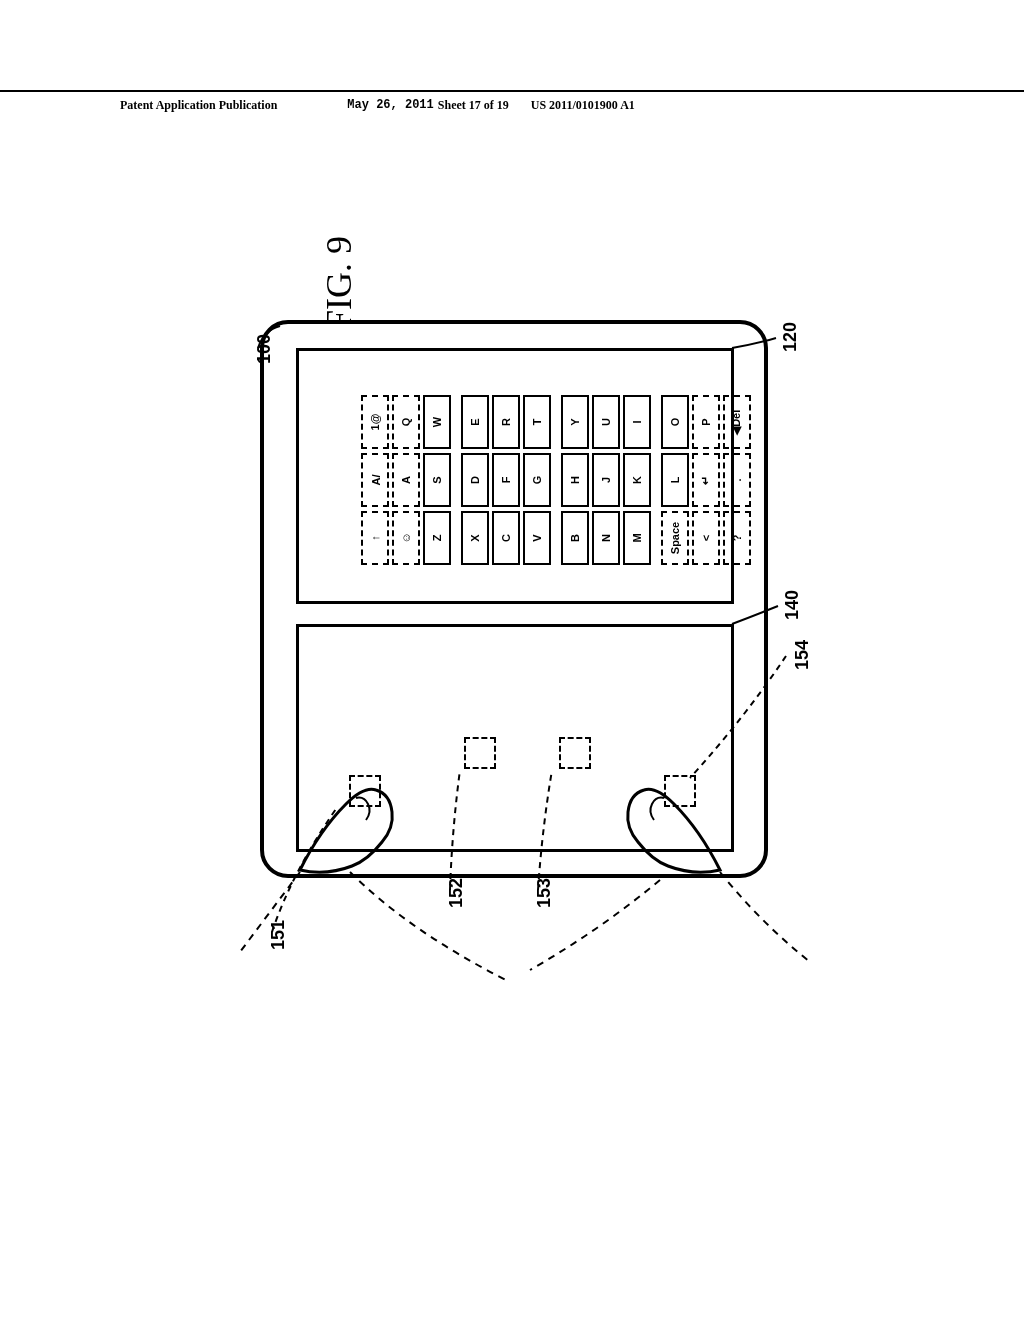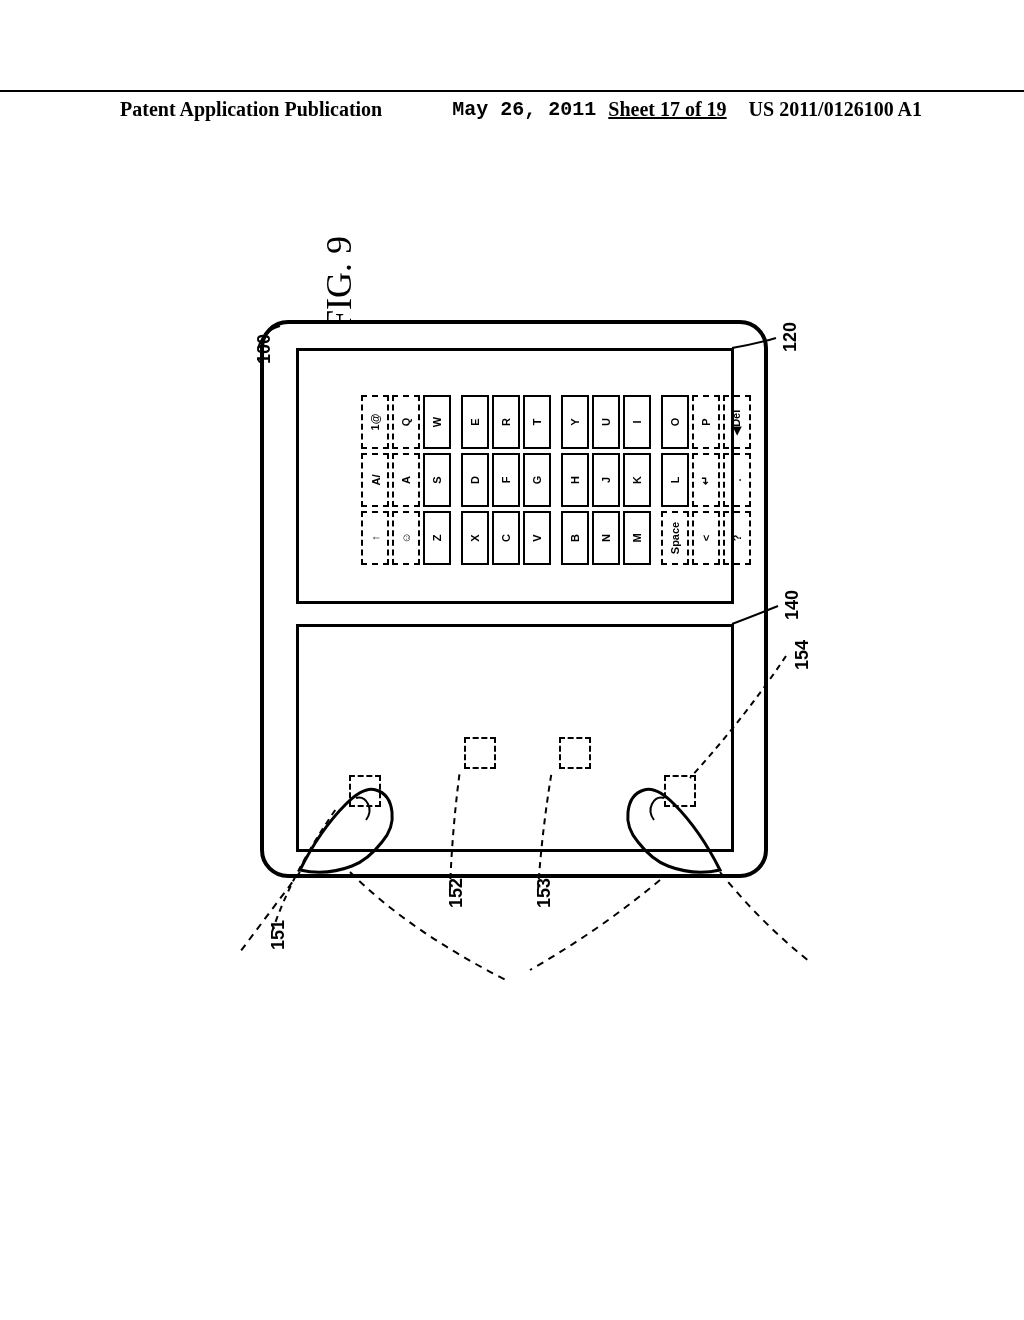--- a/index.html
+++ b/index.html
@@ -15,26 +15,26 @@
     position: absolute;
     top: 90px;
     left: 0;
     width: 100%;
     border-top: 2px solid #000;
     padding-top: 6px;
   }
   .header-row {
     display: flex;
     font-weight: bold;
-    font-size: 20px;
+    font-size: 12px;
   }
   .header-row > div { white-space: pre; }
   .pub-label { margin-left: 120px; }
   .pub-date  { margin-left: 70px; font-family: Liberation Mono, monospace; }
-  .pub-sheet { margin-left: 12px; text-decoration: underline; }
+  .pub-sheet { margin-left: 4px; }
   .pub-num   { margin-left: 22px; }
 
   .figure-title {
     position: absolute;
     font-family: "Times New Roman", serif;
     font-size: 36px;
     transform: rotate(-90deg);
     transform-origin: left top;
   }
 
@@ -122,21 +122,21 @@
   }
 </style>
 </head>
 <body>
 
 <div class="header">
   <div class="header-row">
     <div class="pub-label">Patent Application Publication</div>
     <div class="pub-date">May 26, 2011</div>
     <div class="pub-sheet">Sheet 17 of 19</div>
-    <div class="pub-num">US 2011/0126100 A1</div>
+    <div class="pub-num">US 2011/0101900 A1</div>
   </div>
 </div>
 
 <div class="figure-title" style="left:318px; top:330px;">FIG. 9</div>
 
 <div class="device-wrap">
   <div class="device-outer">
     <div class="upper-screen">
 
       <div class="kbd">

